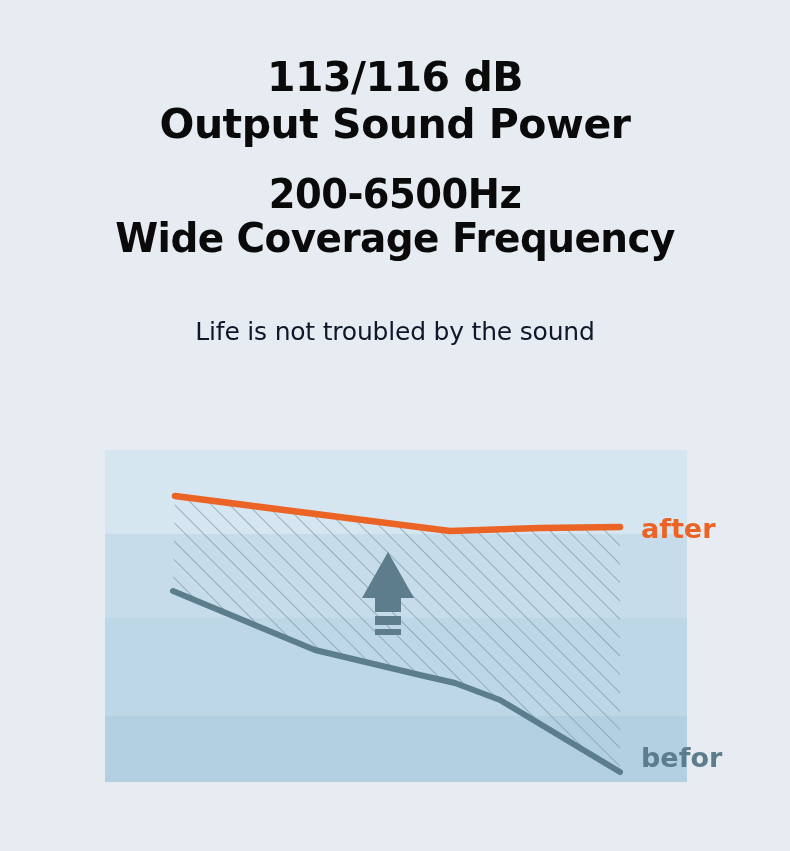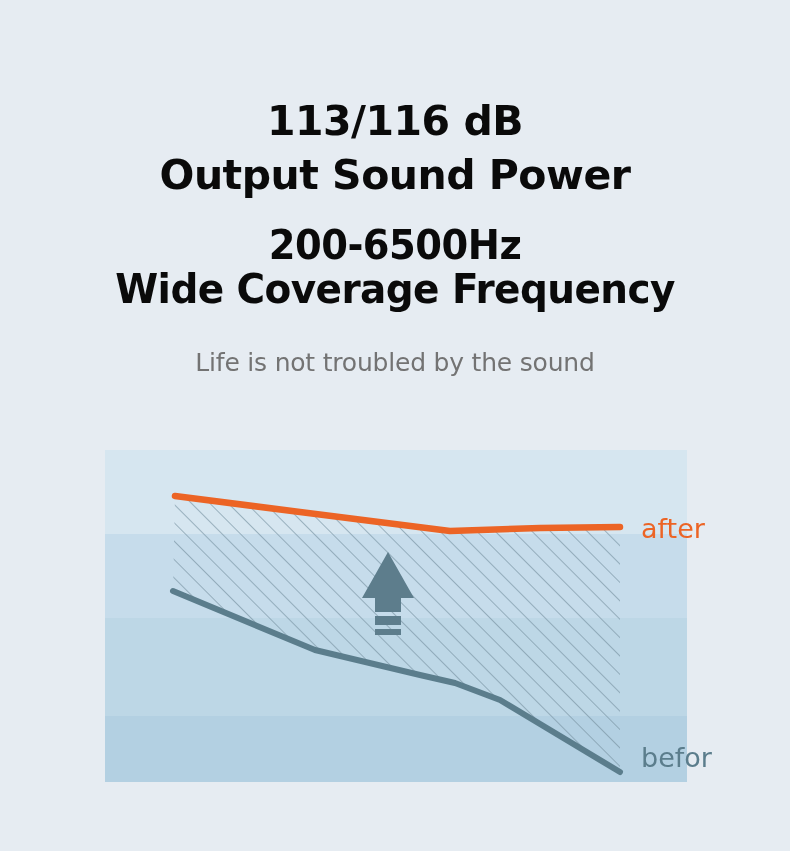--- a/index.html
+++ b/index.html
@@ -16,69 +16,70 @@
   }
 
   .page {
     width: 790px;
     height: 851px;
     position: relative;
   }
 
   
   .headings {
-    padding-top: 100px;
+    padding-top: 56px;
     text-align: center;
   }
   .h-line {
     color: #0a0a0a;
     font-weight: 700;
     line-height: 1.06;
     white-space: nowrap;
   }
   .h1a {
     font-size: 41px;
     letter-spacing: -0.5px;
   }
   .h1b {
     font-size: 41px;
     letter-spacing: -0.5px;
-    margin-top: 11px;
+    margin-top: 4px;
   }
   .block2 {
     margin-top: 26px;
     text-align: center;
   }
   .h2a {
     font-size: 40px;
     letter-spacing: -0.5px;
     transform: scaleX(0.96);
   }
   .h2b {
     font-size: 41px;
     letter-spacing: -0.6px;
     transform: scaleX(0.95);
     margin-top: 2px;
   }
   .subtitle {
-    margin-top: 36px;
+    margin-top: 56px;
     font-size: 25px;
     font-weight: 400;
-    color: #737373;
+    color: #0f172a;
     letter-spacing: -0.2px;
     white-space: nowrap;
   }
 
   
   .chart-wrap {
     position: absolute;
     left: 0;
     top: 440px;
     width: 790px;
     height: 360px;
+    font-weight: bold;
   }
   .chart-svg {
     display: block;
   }
   .legend-label {
     font-family: "DejaVu Sans", sans-serif;
     font-size: 27px;
   }
 </style>
 </head>

